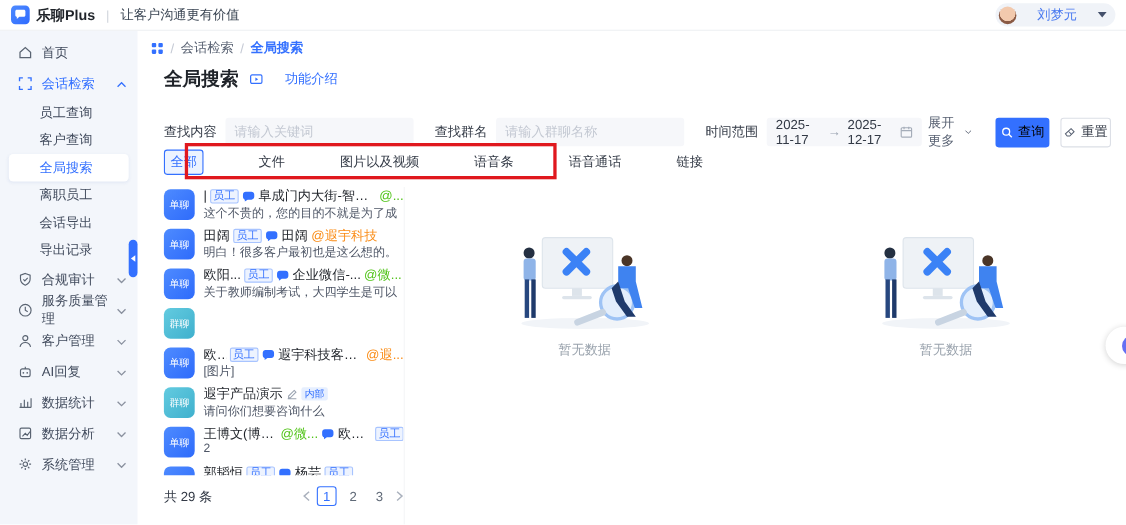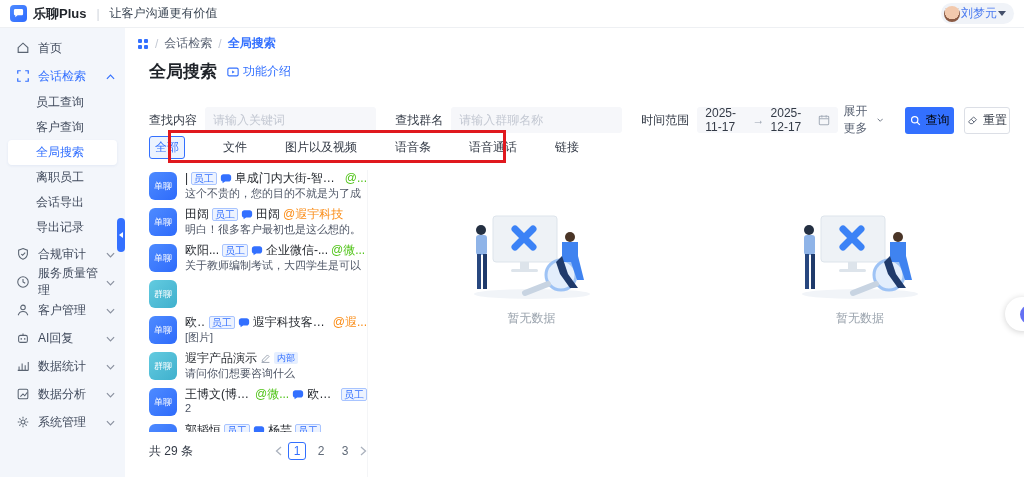--- a/index.html
+++ b/index.html
@@ -8,21 +8,21 @@
   #app { position:relative; width:1024px; height:477px; overflow:hidden; background:#fff; }
 
   
   .topbar { position:absolute; top:0; left:0; right:0; height:28px; background:#fff; border-bottom:1px solid #eef0f3; display:flex; align-items:center; padding:0 10px; z-index:5; }
   .logo-wrap { display:flex; align-items:center; gap:6px; }
   .logo-icon { width:17px; height:17px; border-radius:4px; background:linear-gradient(135deg,#4e8bff,#2f6bff); display:flex; align-items:center; justify-content:center; }
   .logo-icon svg { display:block; }
   .logo-text { font-size:13px; font-weight:bold; color:#1f2329; }
   .top-divider { color:#d0d5dc; margin:0 10px; font-size:12px; }
   .slogan { font-size:12px; color:#394452; }
-  .top-right { margin-left:auto; display:flex; align-items:center; gap:1px; background:#f0f3f8; border-radius:11px; padding:2px 8px 2px 3px; cursor:pointer; }
+  .top-right { margin-left:auto; display:flex; align-items:center; gap:19px; background:#f0f3f8; border-radius:11px; padding:2px 8px 2px 3px; cursor:pointer; }
   .top-avatar { width:16px; height:16px; border-radius:50%; background:radial-gradient(circle at 50% 38%,#f2c9ad 55%,#8a5a44 58%); }
   .top-user { color:#4a7af0; font-size:12px; }
   .caret-down { width:0; height:0; border-left:4px solid transparent; border-right:4px solid transparent; border-top:5px solid #44506b; }
 
   
   .sidebar { position:absolute; top:28px; left:0; bottom:0; width:125px; background:#f3f6fb; padding-top:6px; z-index:4; }
   .side-item { height:28px; display:flex; align-items:center; gap:8px; padding:0 10px 0 16px; color:#404a5c; cursor:pointer; }
   .side-item .ico { width:14px; height:14px; flex:0 0 14px; display:flex; }
   .side-item .chev { margin-left:auto; }
   .side-item.section-active { color:#3370ff; }
@@ -35,36 +35,36 @@
   
   .main { position:absolute; left:125px; top:28px; right:0; bottom:0; background:#fff; }
   .breadcrumb { position:absolute; top:7px; left:12px; display:flex; align-items:center; gap:6px; color:#8a919f; }
   .breadcrumb .grid-ico { display:flex; }
   .crumb-sep { color:#c4c9d4; }
   .crumb-link { color:#596273; cursor:pointer; }
   .crumb-current { color:#3370ff; font-weight:bold; }
 
   .page-head { position:absolute; top:32px; left:24px; display:flex; align-items:center; gap:10px; }
   .page-title { font-size:17px; font-weight:bold; color:#1f2329; }
-  .intro-link { display:flex; align-items:center; gap:4px; color:#3370ff; cursor:pointer; }
+  .intro-link { display:flex; align-items:center; gap:20px; color:#3370ff; cursor:pointer; }
 
   .filter-row { position:absolute; top:78px; left:24px; right:14px; height:28px; display:flex; align-items:center; }
   .f-label { color:#333a46; margin-right:8px; white-space:nowrap; }
   .f-input { height:26px; background:#f6f7fa; border:none; border-radius:3px; padding:0 8px; font-size:12px; color:#333; width:182px; font-family:inherit; }
   .f-input::placeholder { color:#c3c8d2; }
   .gap { width:26px; }
   .date-box { height:26px; width:186px; background:#f6f7fa; border-radius:3px; display:flex; align-items:center; padding:0 8px; gap:6px; color:#333a46; cursor:pointer; }
   .date-arrow { color:#9aa3b0; }
   .cal-ico { margin-left:auto; display:flex; }
   .expand-more { margin-left:auto; display:flex; align-items:center; gap:4px; color:#596273; cursor:pointer;text-align:center; }
   .btn { height:27px; border-radius:3px; display:flex; align-items:center; justify-content:center; gap:5px; font-size:12px; cursor:pointer; border:none; font-family:inherit; }
   .btn-primary { background:#3370ff; color:#000000; width:66px; margin-left:22px; }
   .btn-plain { background:#fff; color:#333a46; border:1px solid #dcdfe6; width:62px; margin-left:10px; }
 
-  .tabs-row { position:absolute; top:108px; left:24px; display:flex; align-items:center; }
+  .tabs-row { position:absolute; top:108px; left:24px; display:flex; align-items:center;gap:12px; }
   .tab-all { border:1px solid #3370ff; background:#ecf3ff; color:#3370ff; border-radius:3px; padding:2px 5px; font-size:12px; cursor:pointer; }
   .tab { color:#333a46; margin-left:38px; cursor:pointer; }
   .annotation-box { position:absolute; left:43px; top:102px; width:338px; height:33px; border:3px solid #e0181e; z-index:9; pointer-events:none; }
 
   
   .list-col { position:absolute; left:14px; top:142px; width:228px; bottom:0; }
   .chat-list { height:262px; overflow:hidden; padding-left:10px; }
   .chat-row { display:flex; gap:8px; height:36px; align-items:flex-start; cursor:pointer; }
   .chat-avatar { width:28px; height:28px; border-radius:6px; flex:0 0 28px; color:#fff; font-size:9px; display:flex; align-items:center; justify-content:center; margin-top:2px; }
   .chat-avatar.single { background:linear-gradient(135deg,#4e8bff,#2e6bfb); }

